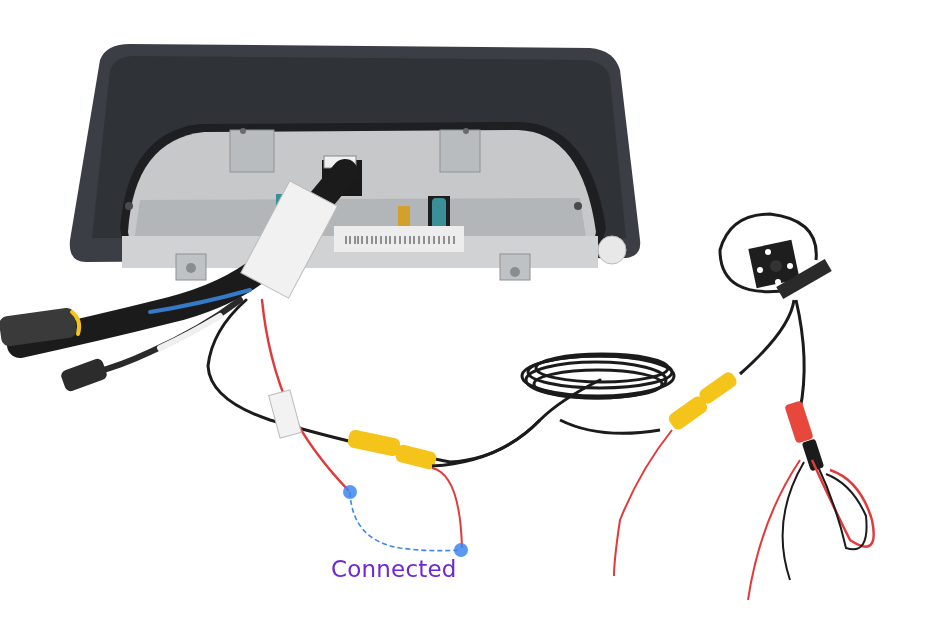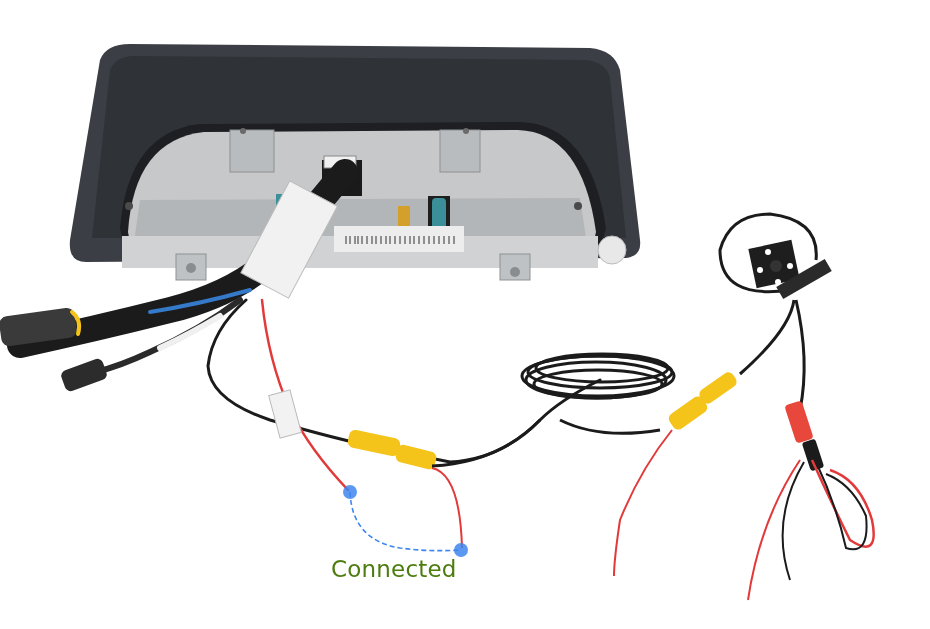--- a/index.html
+++ b/index.html
@@ -1,21 +1,21 @@
 <!DOCTYPE html>
 <html><head>
 <meta charset="utf-8">
 <style>
   html, body { margin: 0; padding: 0; background: #ffffff; }
   body { width: 930px; height: 629px; position: relative; overflow: hidden; font-family: "DejaVu Sans", sans-serif; }
   #scene { position: absolute; left: 0; top: 0; width: 930px; height: 629px; }
   .label-connected {
     position: absolute; left: 331px; top: 555px;
     font-family: "DejaVu Sans", sans-serif; font-size: 23px; letter-spacing: 0.2px;
-    color: #4d7c0f; line-height: 28px; white-space: nowrap;
+    color: #6d28d9; line-height: 28px; white-space: nowrap;
   }
 </style>
 </head>
 <body>
 
 <svg id="scene" viewBox="0 0 930 629" xmlns="http://www.w3.org/2000/svg">
 
   <g>
     <path d="M70 240 L100 60 Q106 44 130 44 L590 48 Q614 50 620 70 L640 240 Q642 256 626 258 L86 262 Q68 262 70 240 Z" fill="#3b3f45"></path>
     <path d="M92 238 L110 70 Q116 56 134 56 L586 60 Q606 62 610 78 L626 238 Z" fill="#2f3338"></path>

